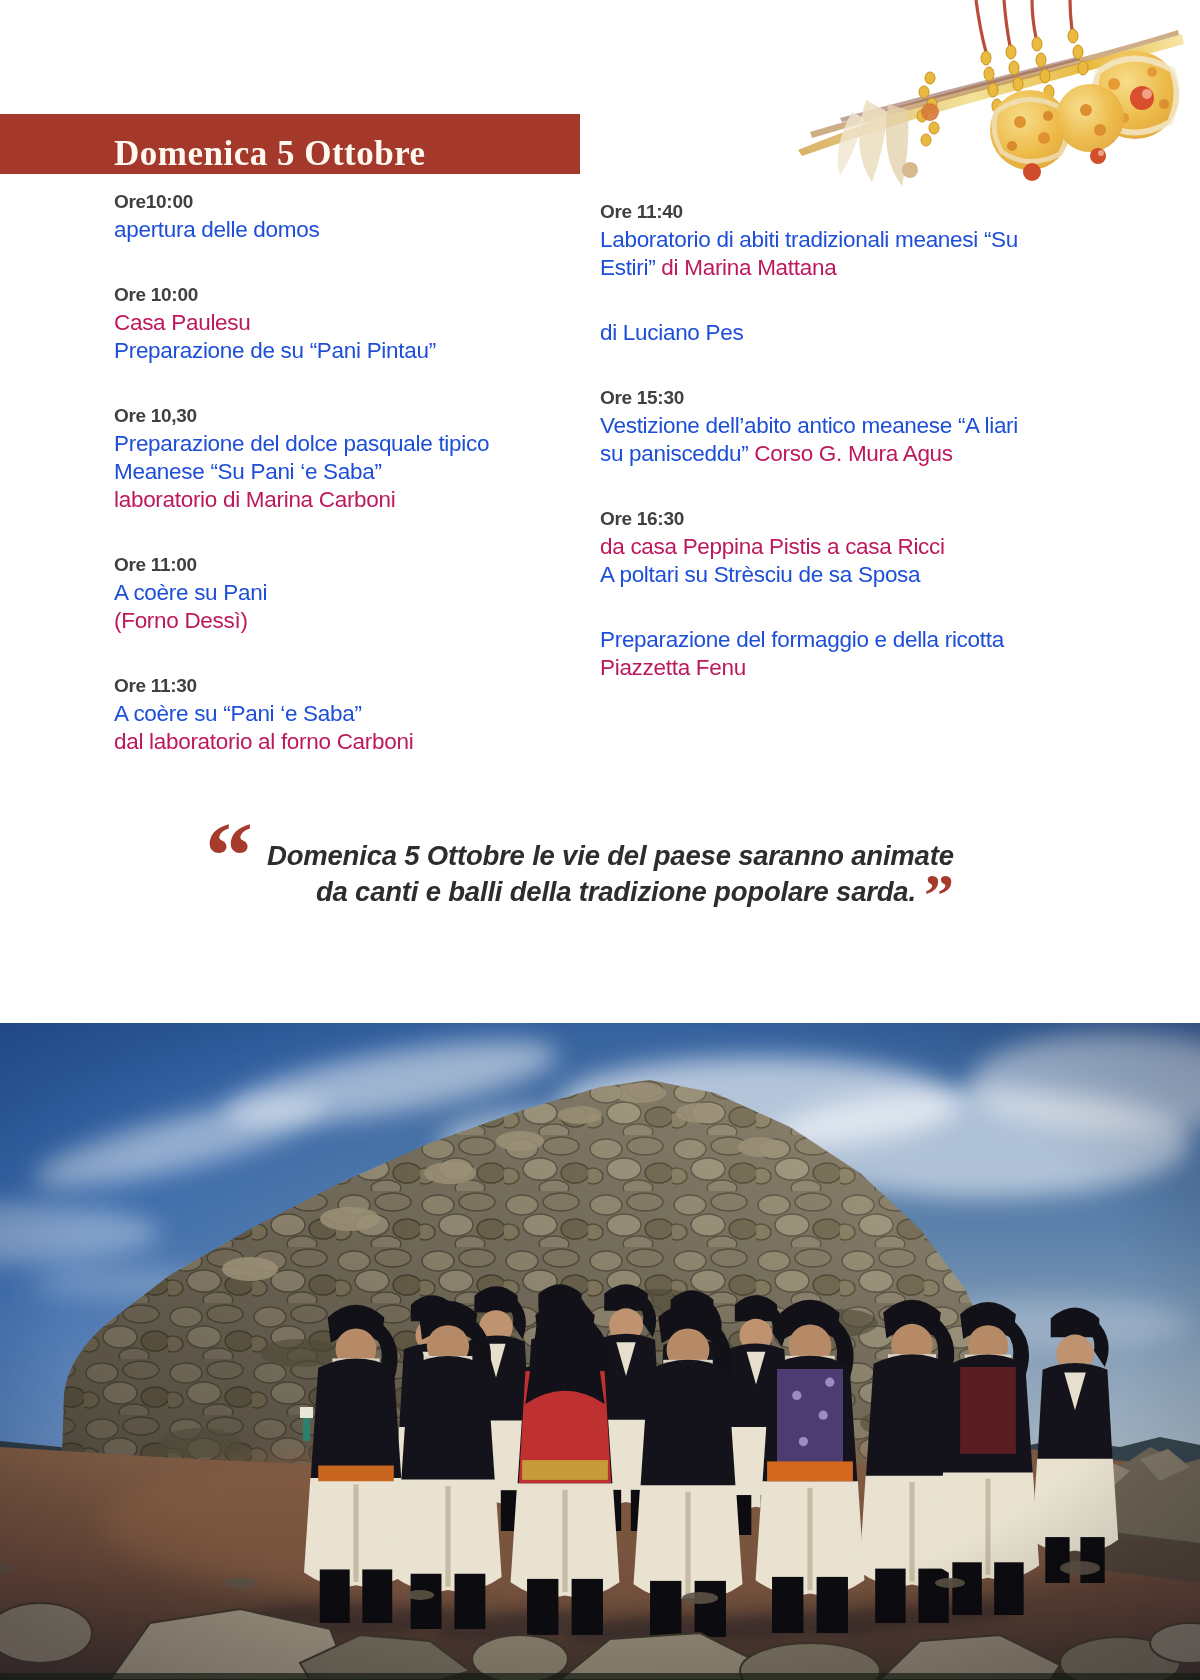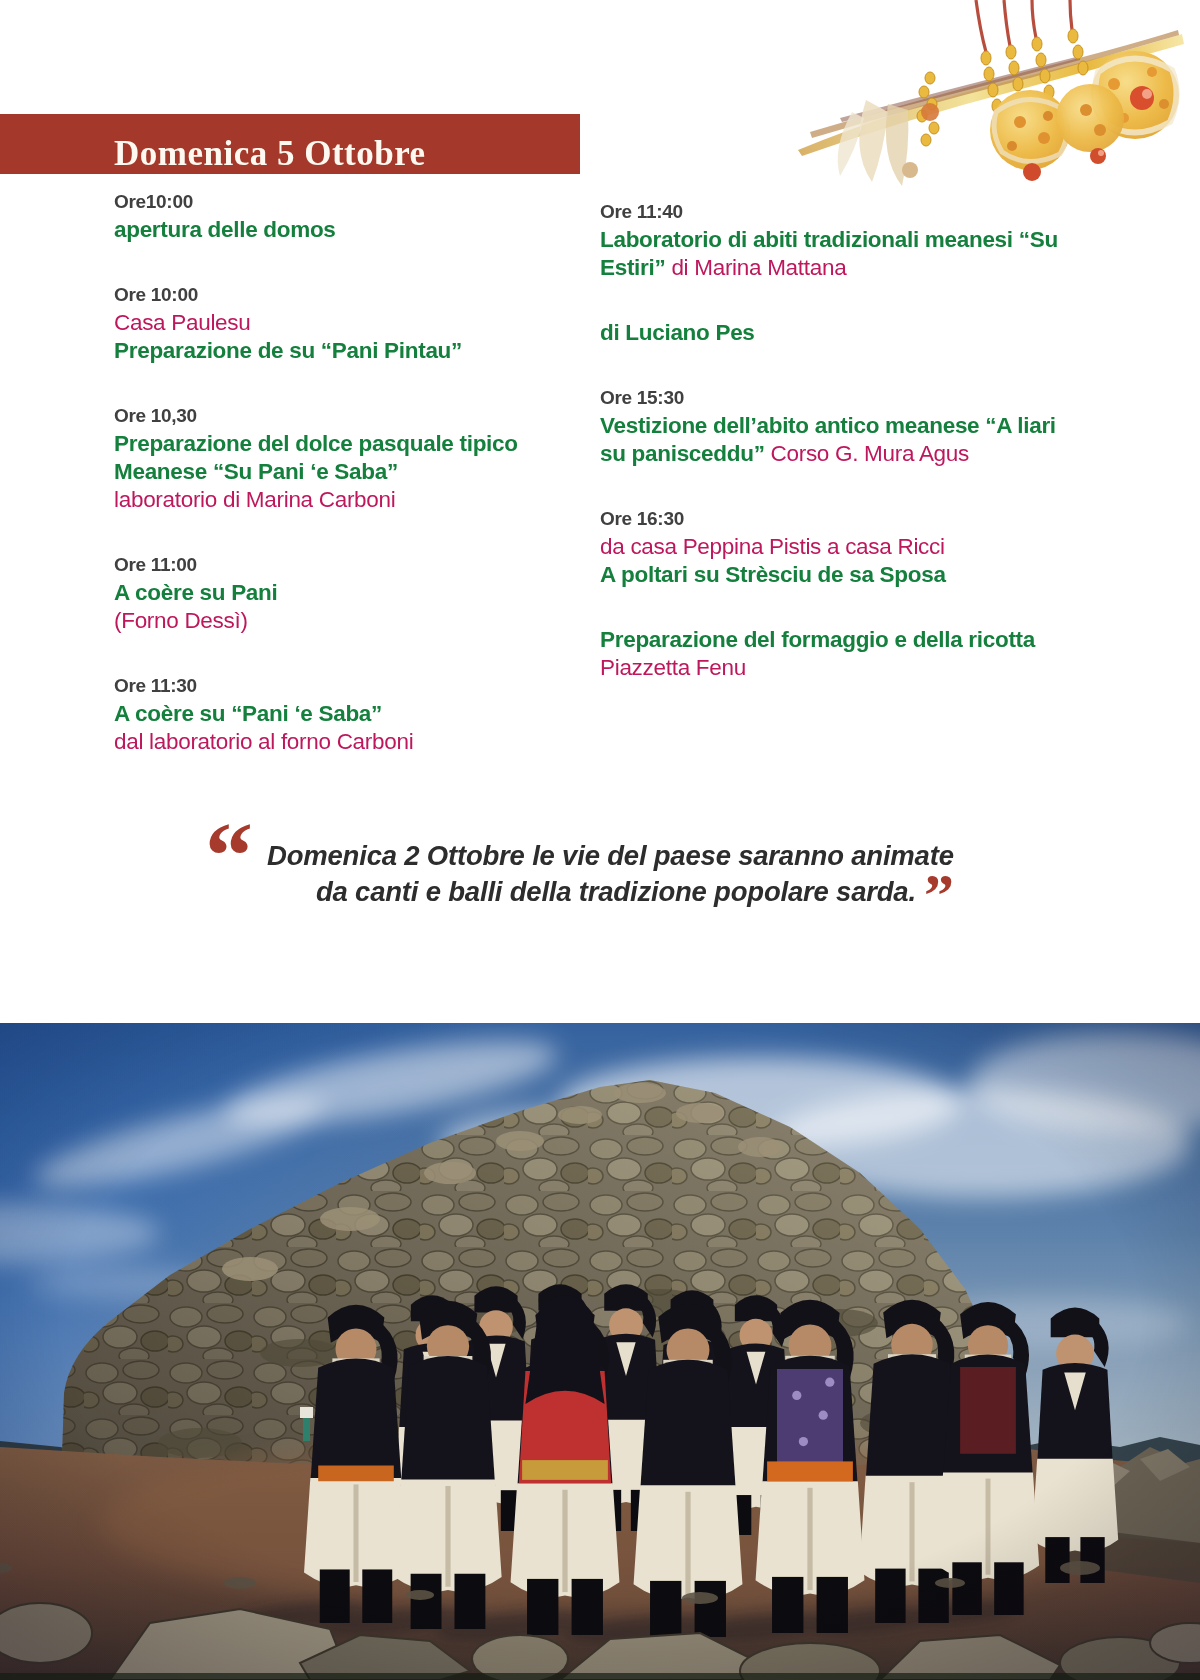--- a/index.html
+++ b/index.html
@@ -18,21 +18,21 @@
   }
   
   .col{position:absolute;letter-spacing:-.3px;}
   .col-left{left:114px;top:188px;width:452px;}
   .col-right{left:600px;top:198px;width:470px;}
   .event{margin-bottom:37px;}
   .event .time{
     color:#404040;font-weight:700;font-size:19px;line-height:28px;
   }
   .event .line{font-size:22.5px;line-height:28px;color:#272727;}
-  .event .line .b{font-weight:700;color:#15803d;}
+  .event .line .b{font-weight:400;color:#1d4ed8;}
   .event .line .r{font-weight:400;color:#be185d;}
   
   .quote{
     position:absolute;left:205px;top:826px;width:790px;
     display:flex;align-items:flex-start;
   }
   .quote .open-mark{
     font-family:"Liberation Serif",serif;font-weight:700;
     font-size:96px;line-height:60px;color:#a63a2c;margin-right:14px;
   }
@@ -186,21 +186,21 @@
     </div>
     <div class="event">
       <div class="line"><span class="b">Preparazione del formaggio e della ricotta</span></div>
       <div class="line"><span class="r">Piazzetta Fenu</span></div>
     </div>
   </div>
 
 <div class="quote">
   <span class="open-mark">“</span>
   <div class="qtext">
-    <div class="qline1">Domenica 2 Ottobre  le vie del paese saranno animate</div>
+    <div class="qline1">Domenica 5 Ottobre  le vie del paese saranno animate</div>
     <div class="qline2"><span>da canti e balli della tradizione popolare sarda.</span><span class="close-mark">”</span></div>
   </div>
 </div>
 
 <div class="photo">
 <svg width="1200" height="657" viewBox="0 0 1200 657">
   <defs>
     <linearGradient id="sky" x1="0" y1="0" x2="0" y2="1">
       <stop offset="0" stop-color="#35629f"></stop>
       <stop offset=".45" stop-color="#5d82ab"></stop>

